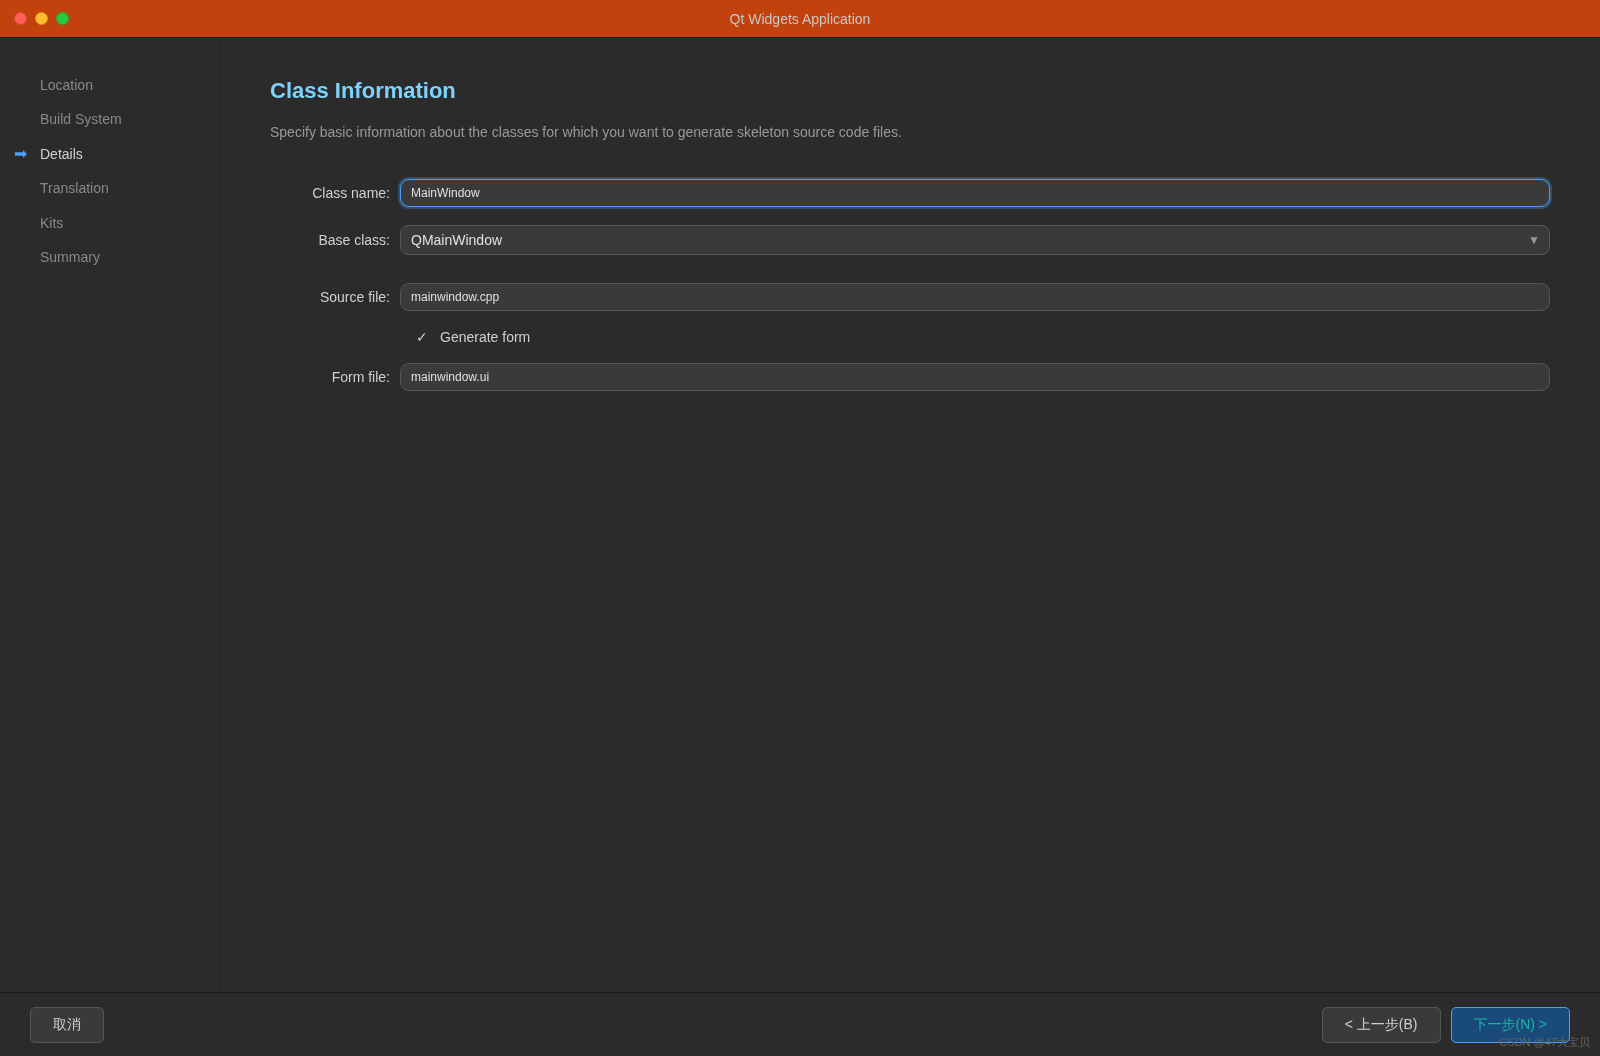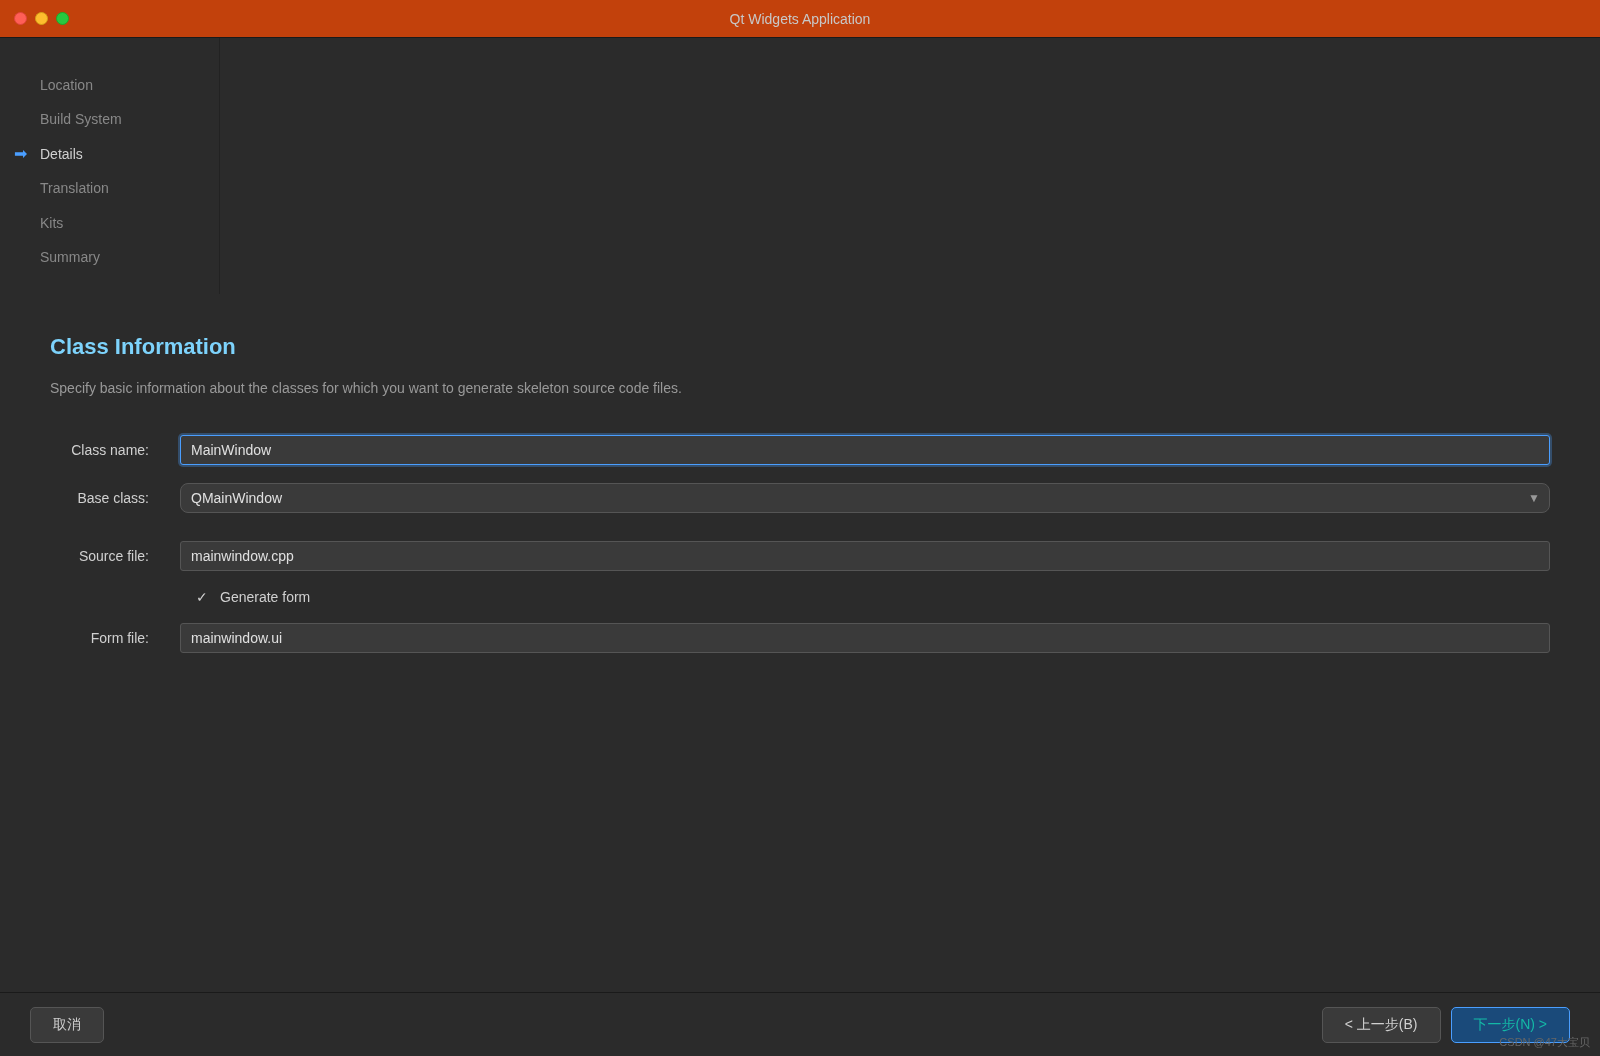--- a/index.html
+++ b/index.html
@@ -43,21 +43,20 @@
       cursor: pointer;
     }
     .traffic-light.close { background: #ff5f57; border: 1px solid #e0443e; }
     .traffic-light.minimize { background: #febc2e; border: 1px solid #d4a017; }
     .traffic-light.maximize { background: #28c840; border: 1px solid #1aab29; }
 
     
     .main-container {
       display: flex;
       height: calc(1056px - 38px);
-      flex-direction: column;
     }
 
     
     .sidebar {
       width: 220px;
       background: #2b2b2b;
       padding: 30px 0 20px 0;
       display: flex;
       flex-direction: column;
       border-right: 1px solid #222;
@@ -114,33 +113,33 @@
       flex: 1;
     }
     .form-row {
       display: flex;
       align-items: center;
       margin-bottom: 18px;
     }
     .form-label {
       width: 130px;
       text-align: right;
-      padding-right: 31px;
+      padding-right: 10px;
       color: #d0d0d0;
       font-size: 14px;
       flex-shrink: 0;
     }
     .form-input {
       flex: 1;
       background: #3a3a3a;
       border: 1px solid #555;
-      border-radius: 3px;
+      border-radius: 9px;
       padding: 6px 10px;
       color: #e0e0e0;
-      font-size: 14px;
+      font-size: 12px;
       outline: none;
     }
     .form-input.focused {
       border-color: #4a9eff;
       box-shadow: 0 0 0 2px rgba(74, 158, 255, 0.3);
     }
     .form-select-wrapper {
       flex: 1;
       position: relative;
     }

